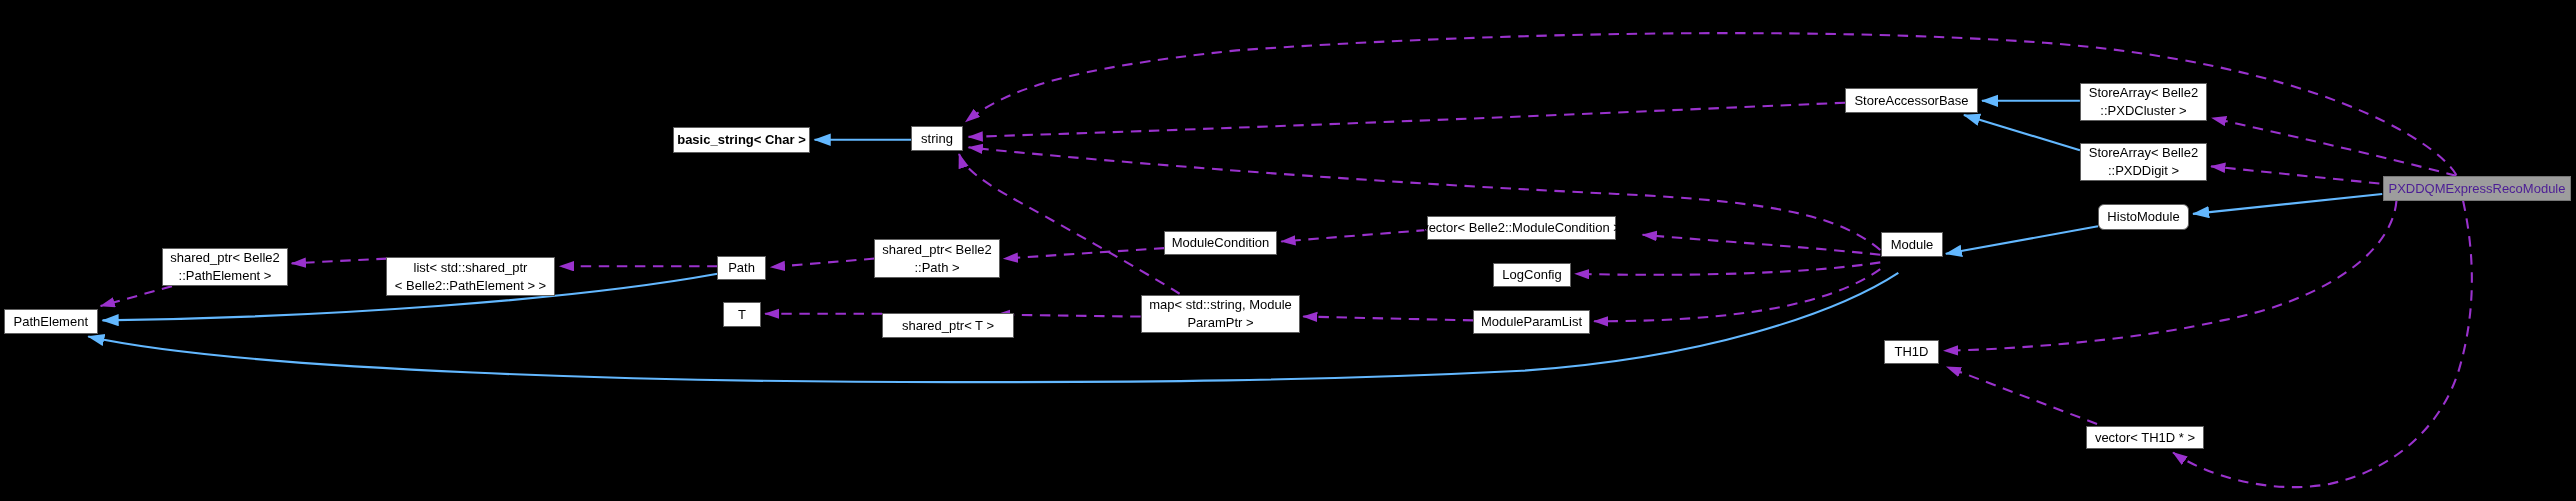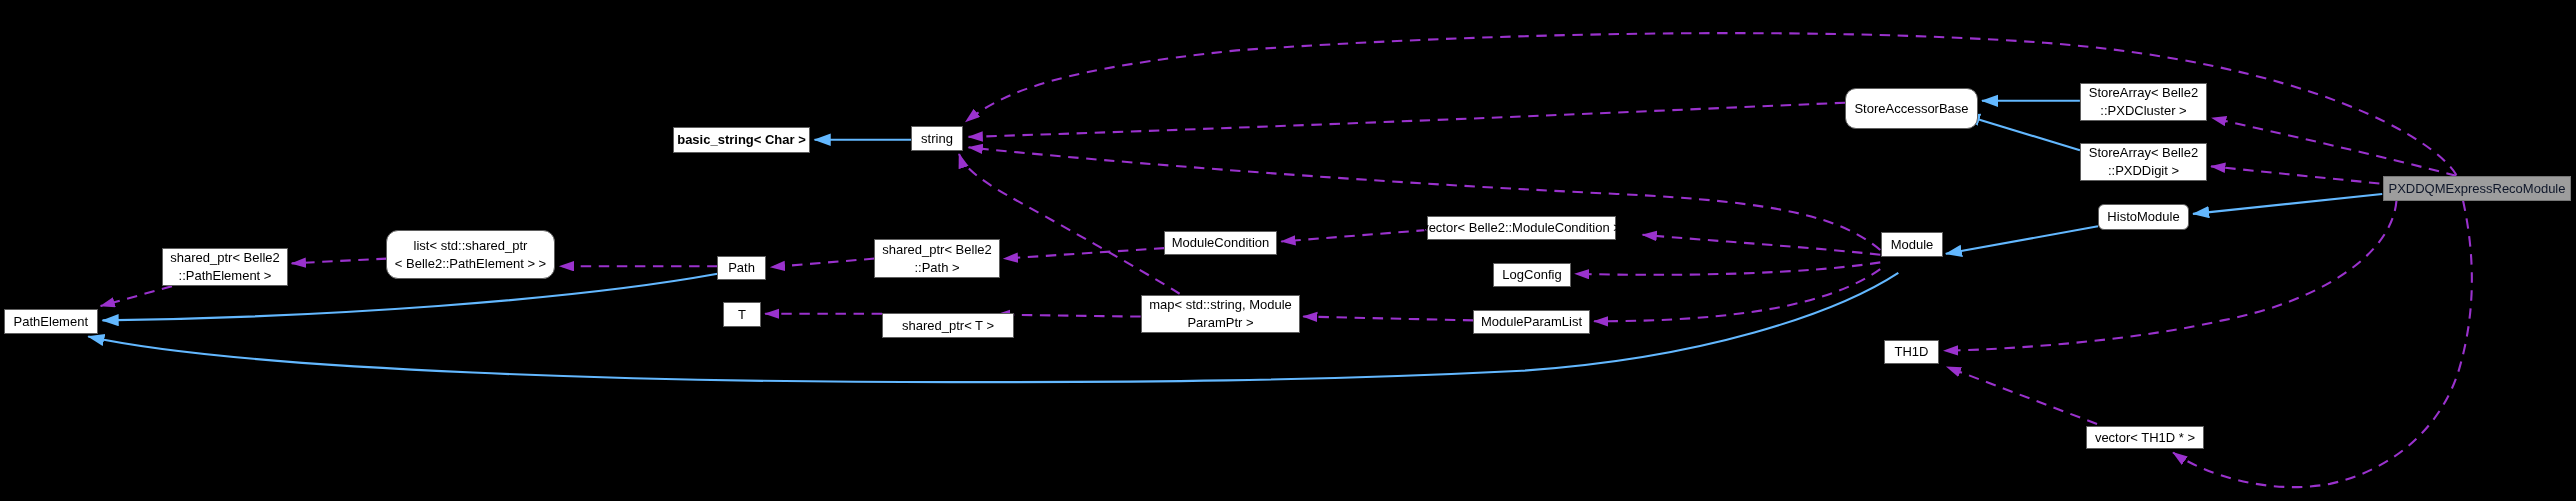--- a/index.html
+++ b/index.html
@@ -2,21 +2,21 @@
 <html style="font-size:15px"><head>
 <meta charset="utf-8">
 <style>
   html,body{margin:0;padding:0;background:#000;}
   #canvas{position:relative;width:2576px;height:501px;background:#000000;overflow:hidden;
           font-family:"Liberation Sans","DejaVu Sans",sans-serif;}
   #edges{position:absolute;left:0;top:0;}
   .node{position:absolute;box-sizing:border-box;background:#ffffff;border:1.9px solid #5f5f5f;
         display:flex;flex-direction:column;align-items:center;justify-content:center;
         color:#000000;font-size:13px;line-height:18px;text-align:center;white-space:nowrap;}
-  .node.main{background:#9d9d9d;border:1.9px solid #777777;color:#0f172a;}
+  .node.main{background:#9d9d9d;border:1.9px solid #777777;color:#4c1d95;}
   .ln{display:block;}
 </style>
 </head>
 <body>
 
 <div id="canvas">
   <svg id="edges" width="2576" height="501" viewBox="0 0 2708 527">
     <defs>
       <marker id="arrow-inh" markerUnits="userSpaceOnUse" markerWidth="20" markerHeight="16" refX="17" refY="6.5" orient="auto">
         <path d="M 0 0 L 18 6.5 L 0 13 Z" fill="#63b8ff"></path>
@@ -56,21 +56,21 @@
         <path d="M 2590 211 C 2603 270 2603 330 2586 388 C 2568 448 2518 494 2450 509 C 2385 521 2318 499 2285 476" fill="none" stroke="#9a32cd" stroke-width="2.2" stroke-dasharray="11 8" marker-end="url(#arrow-use)"></path>
       </g>
   </svg>
   <div id="nodes">
       <div class="node" style="left: 673px; top: 127px; width: 137px; height: 26px; font-weight: bold;">
         <span class="ln">basic_string&lt; Char &gt;</span>
       </div>
       <div class="node" style="left: 911px; top: 126px; width: 52px; height: 25px;">
         <span class="ln">string</span>
       </div>
-      <div class="node" style="left: 1845px; top: 88px; width: 133px; height: 41px; border-radius: 11px;">
+      <div class="node" style="left: 1845px; top: 88px; width: 133px; height: 25px;">
         <span class="ln">StoreAccessorBase</span>
       </div>
       <div class="node" style="left: 2080px; top: 83px; width: 127px; height: 38px;">
         <span class="ln">StoreArray&lt; Belle2</span>
         <span class="ln">::PXDCluster &gt;</span>
       </div>
       <div class="node" style="left: 2080px; top: 143px; width: 127px; height: 38px;">
         <span class="ln">StoreArray&lt; Belle2</span>
         <span class="ln">::PXDDigit &gt;</span>
       </div>
@@ -105,21 +105,21 @@
       </div>
       <div class="node" style="left: 882px; top: 302px; width: 132px; height: 25px; margin-top: 11px;">
         <span class="ln">shared_ptr&lt; T &gt;</span>
       </div>
       <div class="node" style="left: 723px; top: 302px; width: 38px; height: 25px;">
         <span class="ln">T</span>
       </div>
       <div class="node" style="left: 717px; top: 256px; width: 49px; height: 24px;">
         <span class="ln">Path</span>
       </div>
-      <div class="node" style="left: 386px; top: 230px; width: 169px; height: 49px; border-radius: 12px;">
+      <div class="node" style="left: 386px; top: 257px; width: 169px; height: 39px;">
         <span class="ln">list&lt; std::shared_ptr</span>
         <span class="ln">&lt; Belle2::PathElement &gt; &gt;</span>
       </div>
       <div class="node" style="left: 162px; top: 248px; width: 126px; height: 38px;">
         <span class="ln">shared_ptr&lt; Belle2</span>
         <span class="ln">::PathElement &gt;</span>
       </div>
       <div class="node" style="left: 3.8px; top: 309px; width: 94px; height: 25px;">
         <span class="ln">PathElement</span>
       </div>

